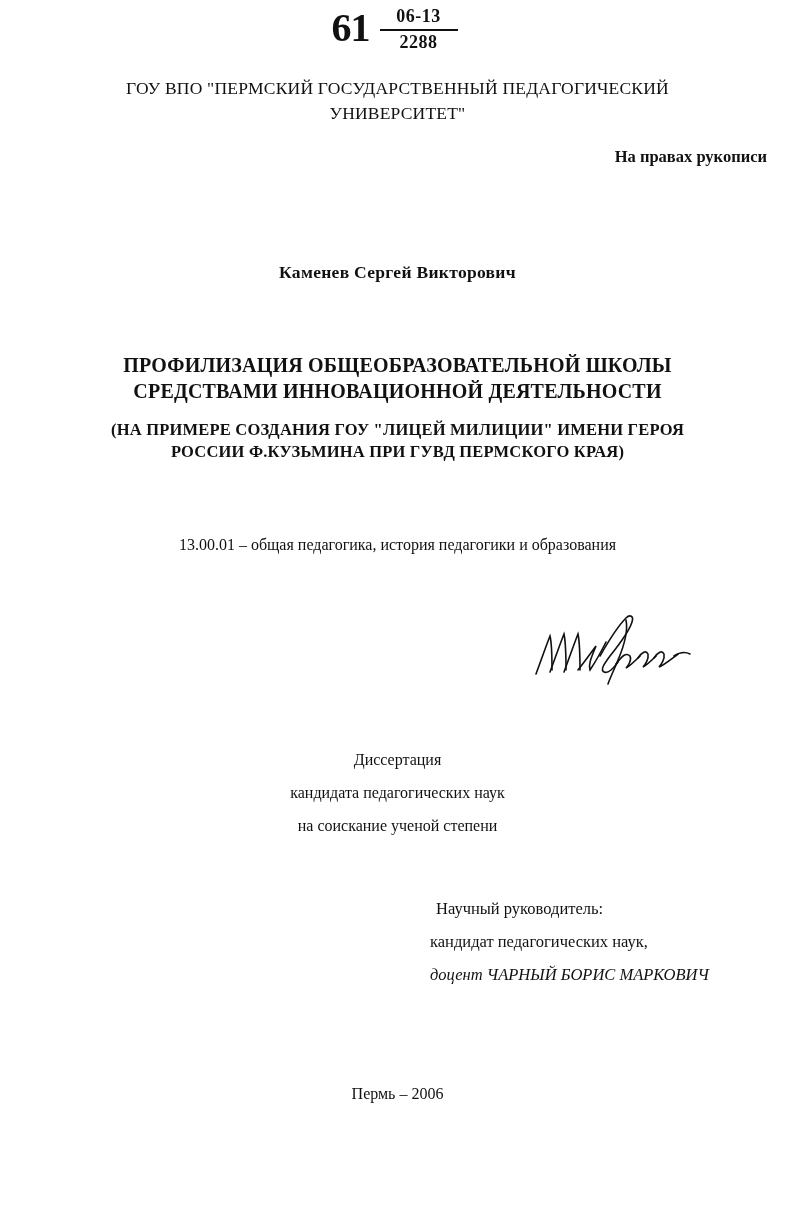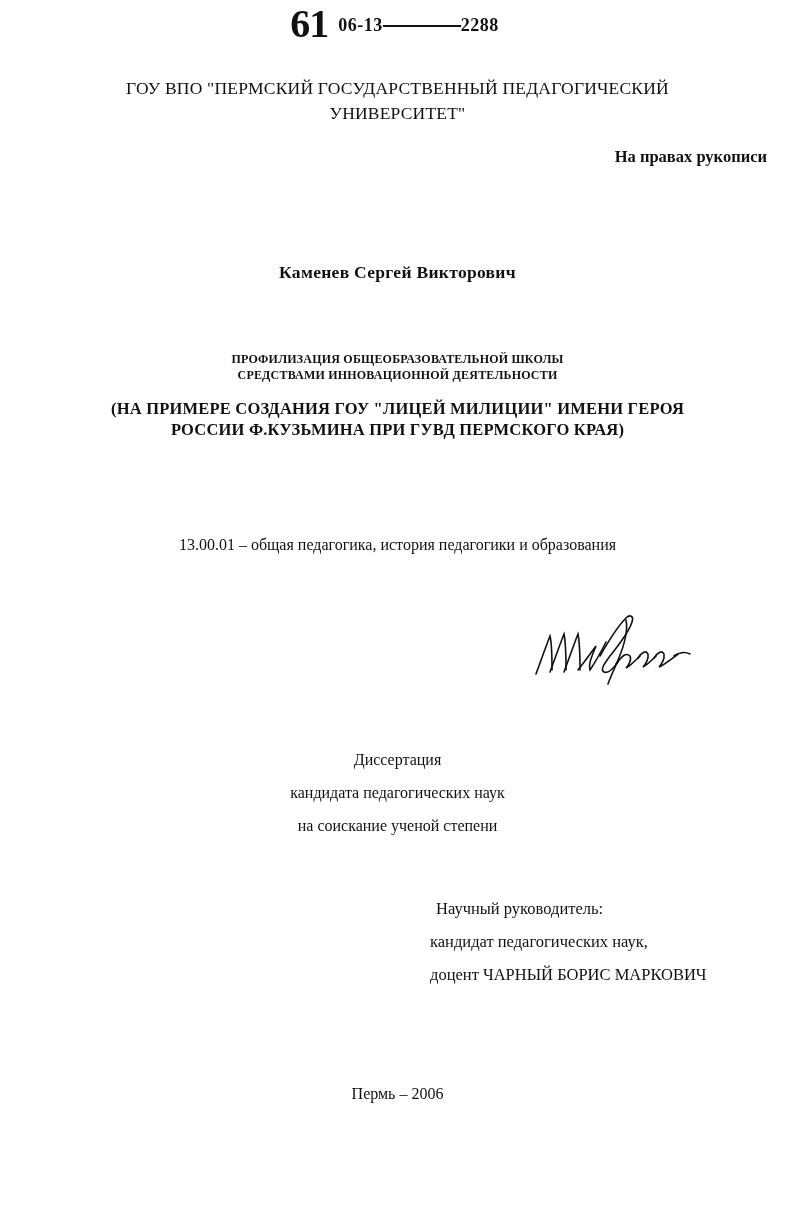--- a/index.html
+++ b/index.html
@@ -39,20 +39,21 @@
   }
   .stamp-big {
     font-size: 40px;
     font-weight: bold;
     line-height: 1;
     letter-spacing: -1px;
     font-family: "Liberation Serif", serif;
   }
   .stamp-frac {
     display: flex;
+    flex-direction: column;
     align-items: center;
     justify-content: center;
     padding: 0 6px;
     margin-top: 2px;
   }
   .stamp-num {
     font-size: 18px;
     font-weight: bold;
     line-height: 1.15;
     letter-spacing: 0.5px;
@@ -107,21 +108,21 @@
   
   .title-block {
     position: absolute;
     top: 352px;
     left: 0;
     width: 795px;
     text-align: center;
     font-weight: bold;
   }
   .title-main {
-    font-size: 12px;
+    font-size: 20px;
     line-height: 1.32;
     letter-spacing: 0.2px;
     padding: 0 80px;
   }
   .title-sub {
     font-size: 16.5px;
     line-height: 1.32;
     letter-spacing: 0.2px;
     margin-top: 14px;
     padding: 0 62px;
@@ -164,21 +165,21 @@
   .supervisor {
     position: absolute;
     top: 892px;
     left: 430px;
     font-size: 16.5px;
     line-height: 2.0;
     text-align: left;
   }
   .supervisor .sup-l1 { padding-left: 6px; }
   .supervisor .sup-l2 { padding-left: 0px; }
-  .supervisor .sup-l3 { padding-left: 0px; }
+  .supervisor .sup-l3 { padding-left: 0px; font-style: italic; }
 
   
   .footer-place {
     position: absolute;
     top: 1085px;
     left: 0;
     width: 795px;
     text-align: center;
     font-size: 16px;
   }

